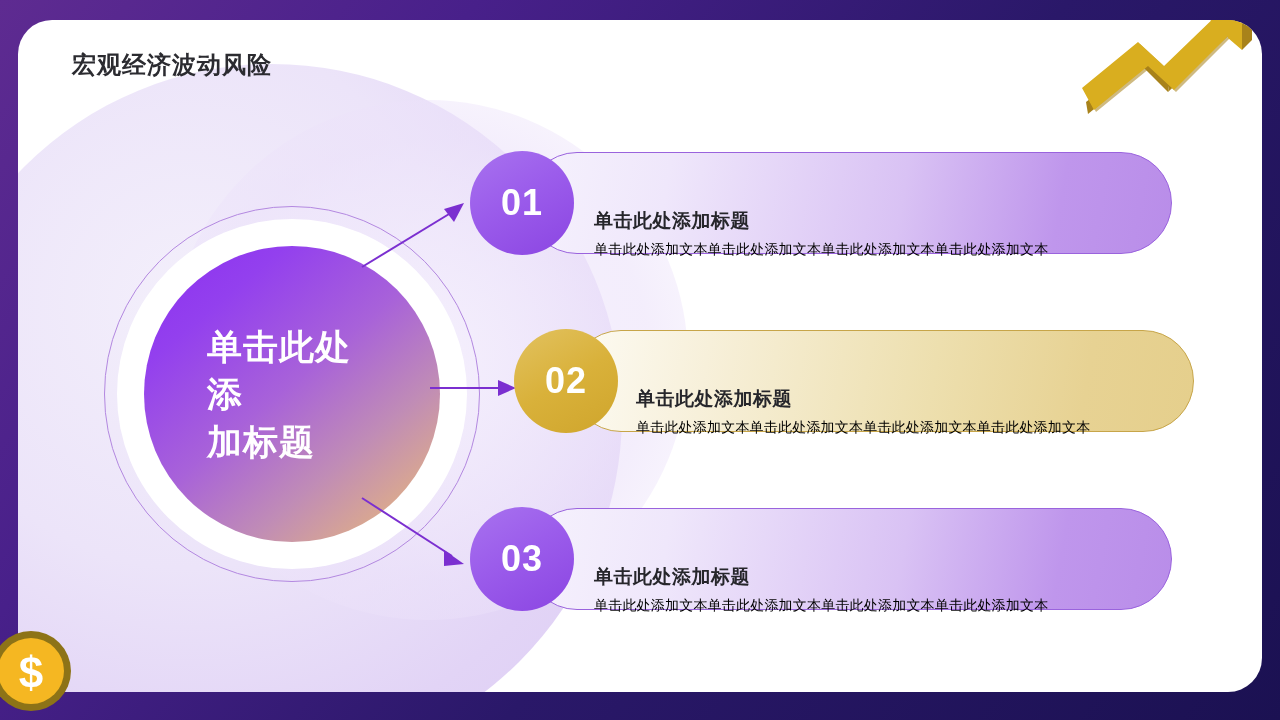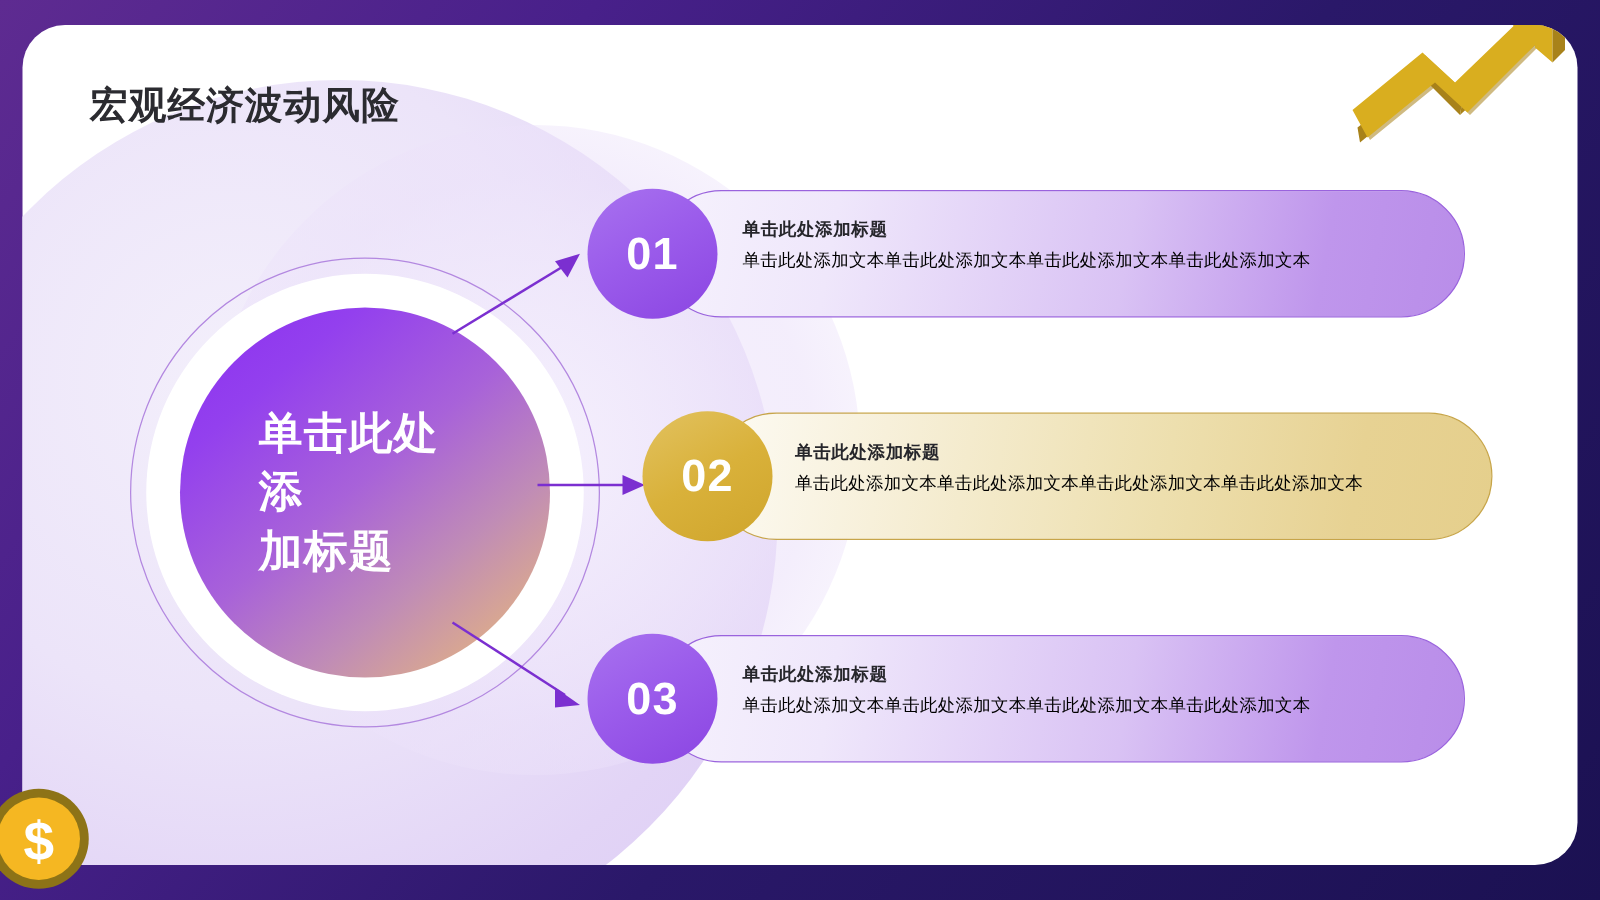--- a/index.html
+++ b/index.html
@@ -48,22 +48,22 @@
     width: 520px;
     height: 520px;
     border-radius: 50%;
     background: radial-gradient(circle at 50% 50%, rgba(245,240,253,0.95) 0%, rgba(236,226,250,0.6) 60%, rgba(236,226,250,0) 100%);
   }
 
   
   .title {
     position: absolute;
     left: 54px;
-    top: 44px;
-    font-size: 30px;
+    top: 29px;
+    font-size: 24px;
     font-weight: 700;
     color: #2b2b30;
     letter-spacing: 1px;
     white-space: nowrap;
   }
 
   
   .growth-arrow {
     position: absolute;
     right: 6px;
@@ -161,26 +161,27 @@
   .num-circle.purple {
     background: linear-gradient(150deg, #a872ef 0%, #9b5ceb 45%, #8b45e2 100%);
   }
   .num-circle.gold {
     background: linear-gradient(150deg, #e2c260 0%, #d9b13a 50%, #cfa52c 100%);
   }
   .row-text {
     position: absolute;
   }
   .row-title {
-    font-size: 14px;
+    font-size: 19px;
     font-weight: 700;
     color: #26262b;
     letter-spacing: 0.5px;
     margin-bottom: 7px;
     white-space: nowrap;
+    margin-top: 33px;
   }
   .row-body {
     font-size: 14px;
     color: #000000;
     letter-spacing: 0.2px;
     white-space: nowrap;
   }
 </style>
 </head>
 <body>

